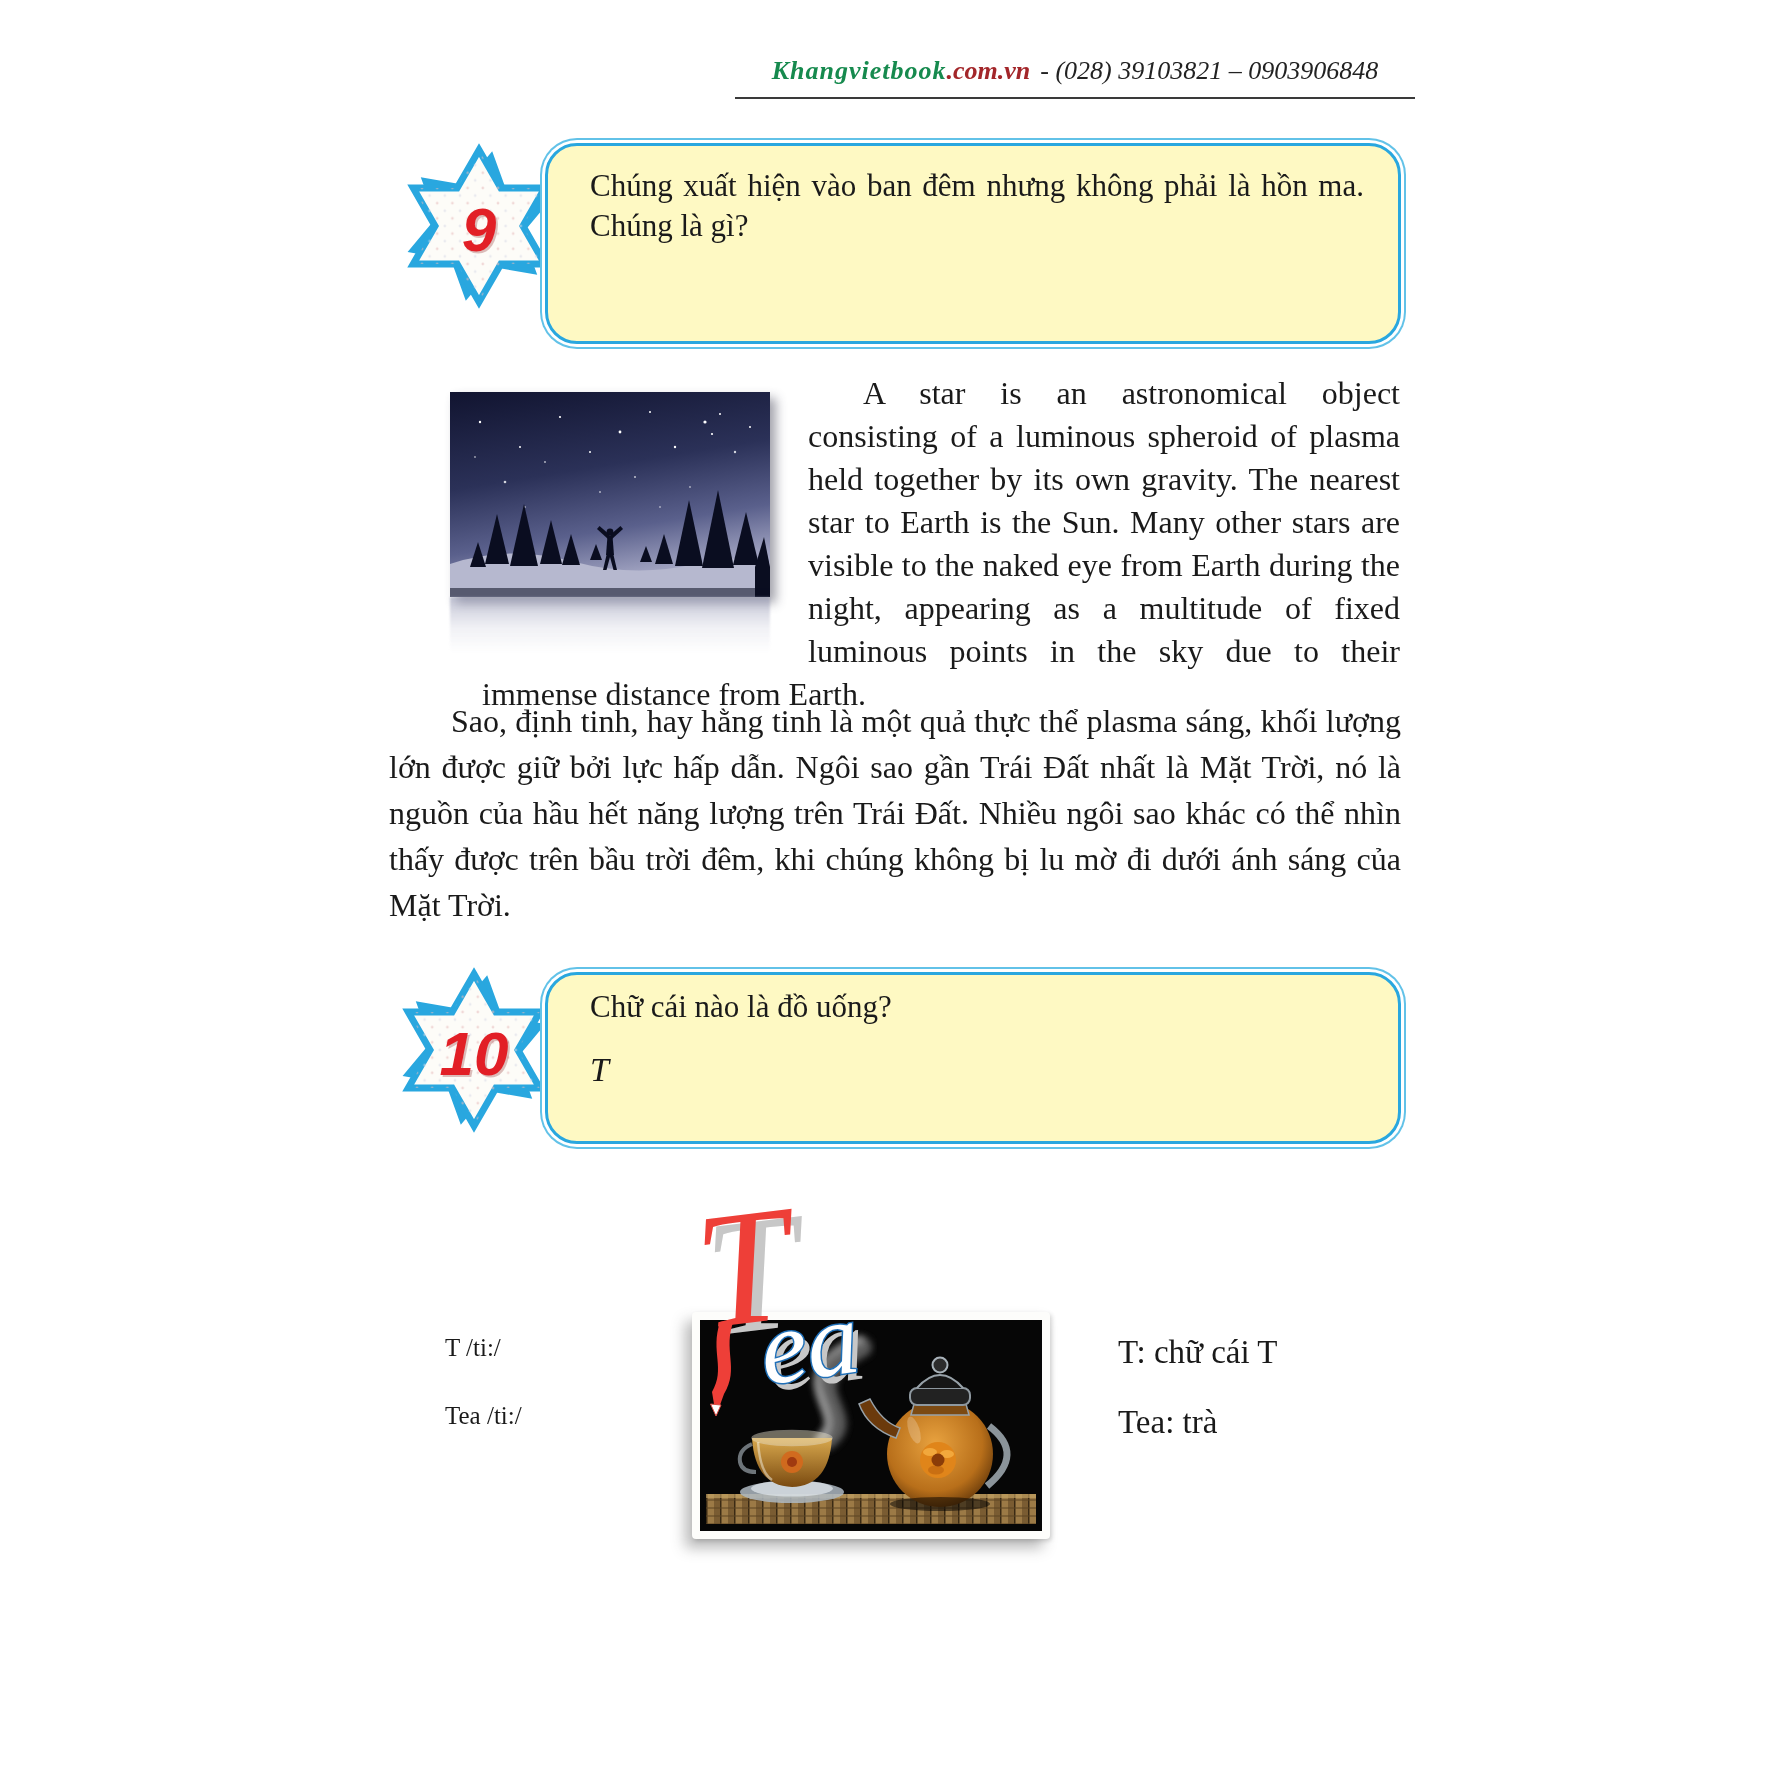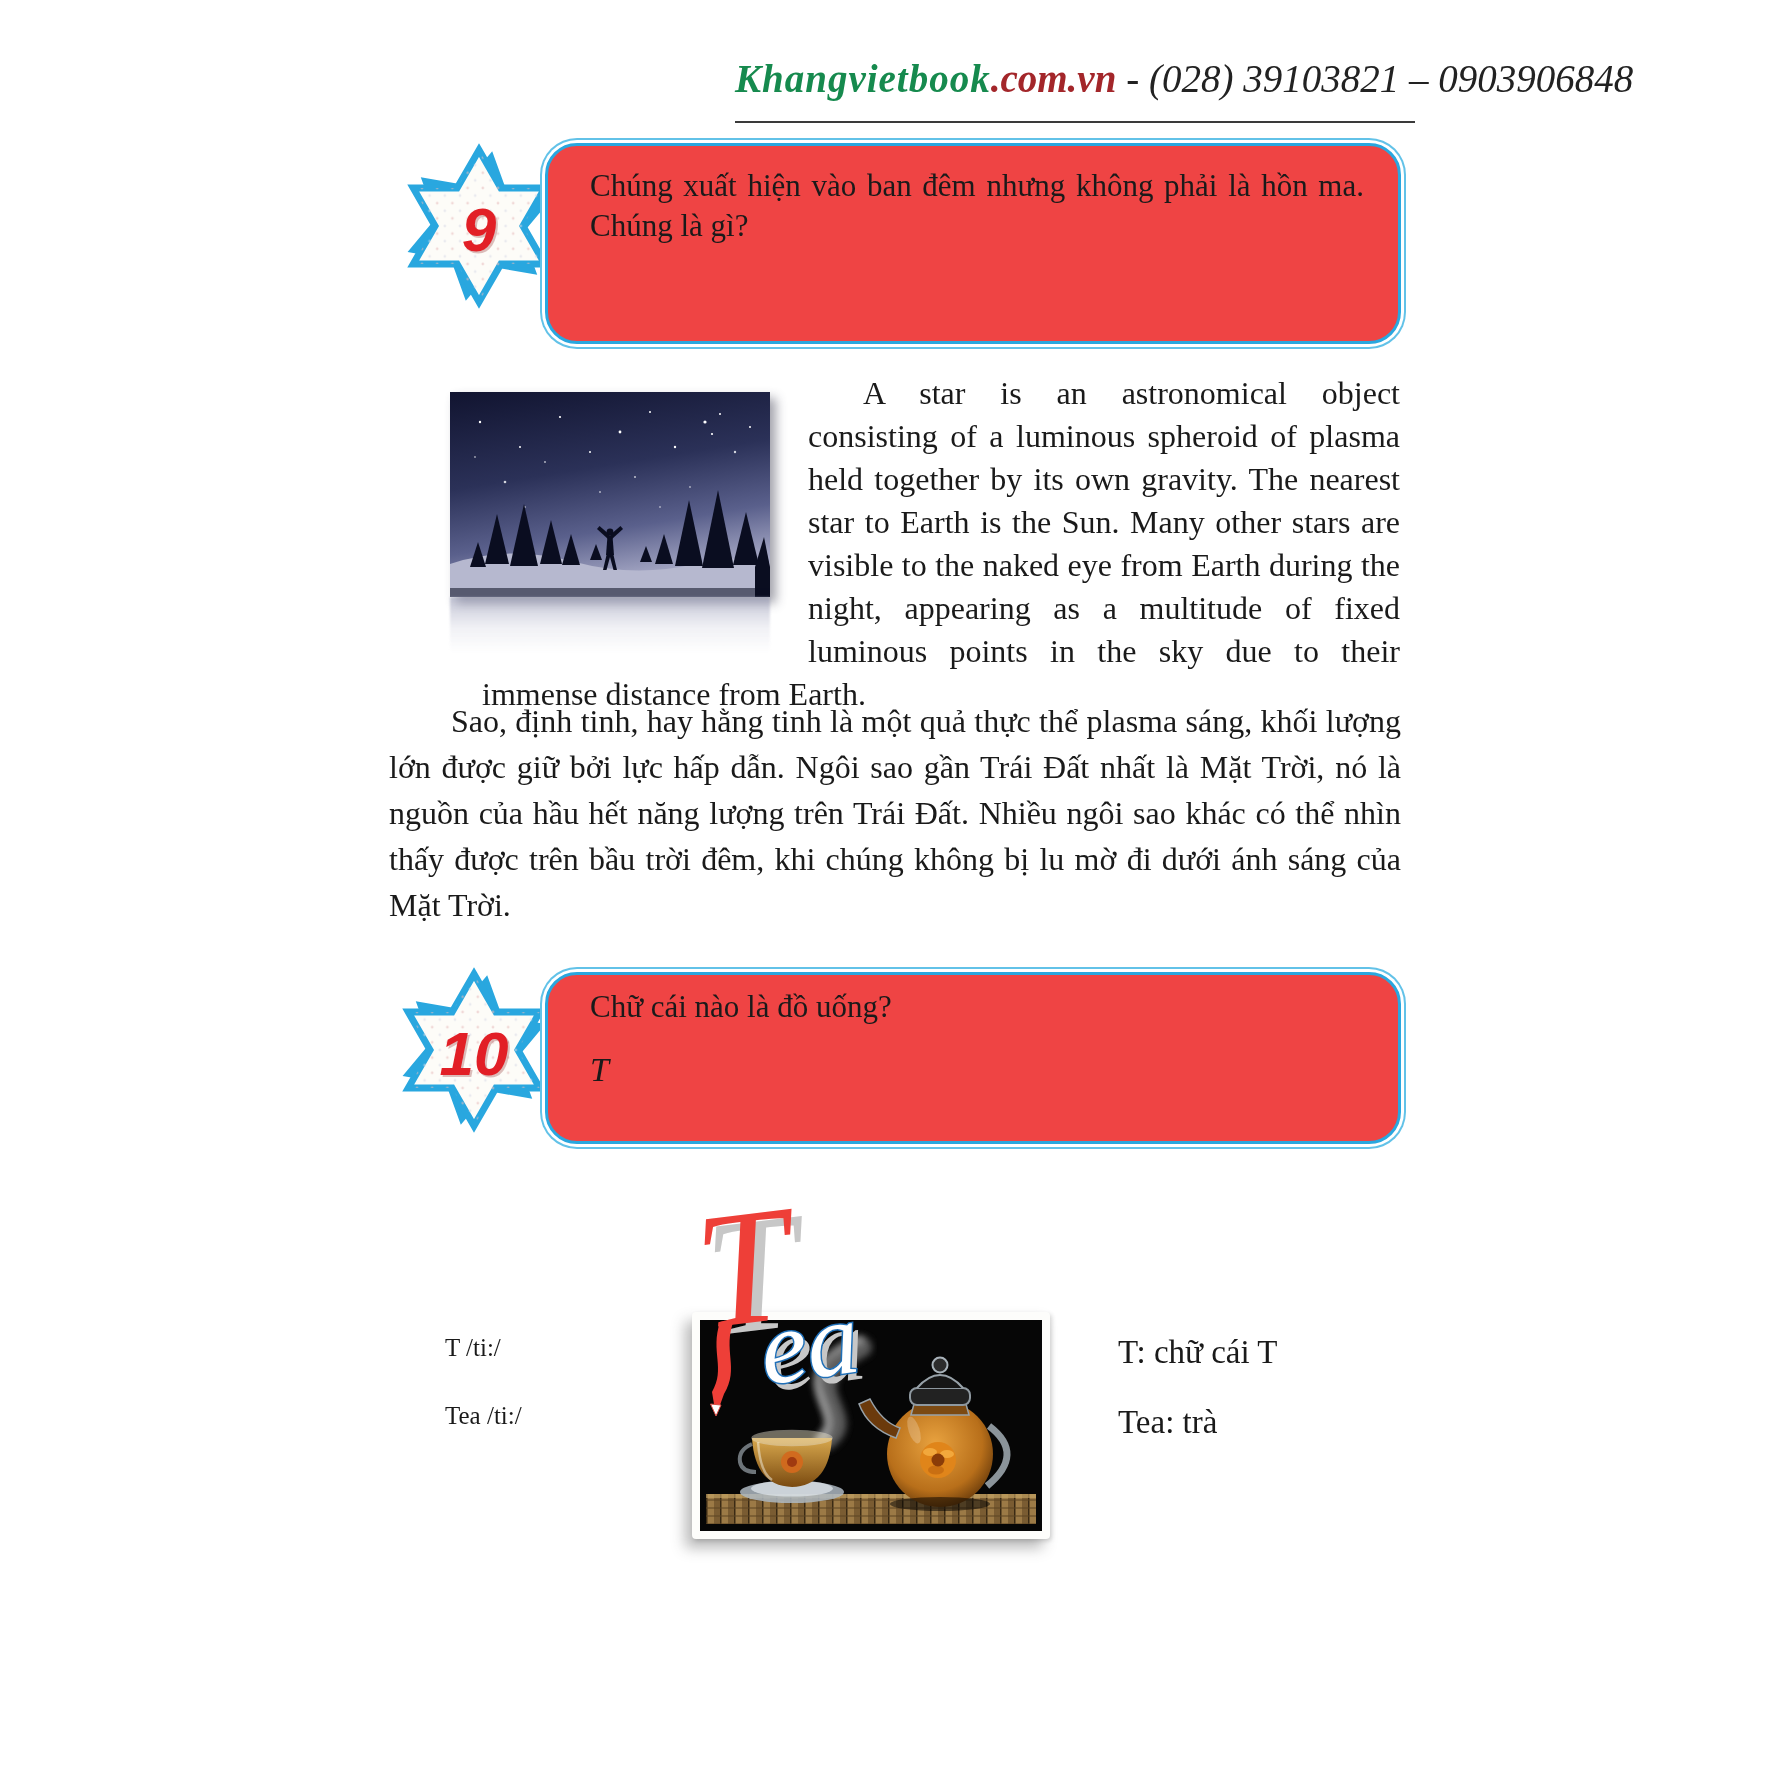--- a/index.html
+++ b/index.html
@@ -5,40 +5,40 @@
   * { margin:0; padding:0; box-sizing:border-box; }
   html,body { background:#ffffff; }
   .page {
     position:relative; width:1790px; height:1790px; background:#ffffff;
     font-family:"Liberation Serif","DejaVu Serif",serif; color:#1a1a1a; overflow:hidden;
   }
 
   
   .header {
     position:absolute; top:56px; left:735px; width:680px; text-align:center;
-    border-bottom:2.5px solid #3a3a3a; padding-bottom:20px;
-    font-style:italic; font-size:39px; white-space:nowrap;
+    border-bottom:2.5px solid #3a3a3a; padding-bottom:11px;
+    font-style:italic; font-size:26px; white-space:nowrap;
   }
   .hdr-green { color:#168a4e; font-weight:bold; letter-spacing:1px; }
   .hdr-red   { color:#a3262a; font-weight:bold; }
   .hdr-rest  { color:#222; margin-left:10px; }
 
   
   .star-badge { position:absolute; width:152px; height:176px; }
   .star-badge svg { position:absolute; inset:0; width:100%; height:100%; }
   .star-num {
     position:absolute; inset:0; display:flex; align-items:center; justify-content:center;
     font-family:"Liberation Sans","DejaVu Sans",sans-serif;
     font-weight:bold; font-style:italic; font-size:62px; color:#e21f26;
     text-shadow:2px 2px 0 rgba(120,0,0,.25); padding-top:6px;
   }
 
   
   .qbox {
-    position:absolute; left:545px; width:856px; background:#ef4444;
+    position:absolute; left:545px; width:856px; background:#fef9c3;
     border:3.5px solid #29a7df; border-radius:32px;
     box-shadow:0 0 0 3px #ffffff, 0 0 0 5px #62c2e8;
     padding:20px 34px 14px 42px;
   }
   .qline { font-size:31px; line-height:40px; text-align:justify; }
   .qline.just { text-align-last:justify; }
   .q-answer { font-weight:bold; font-style:italic; font-size:31px; margin-top:16px; }
 
   
   .article-en { position:absolute; left:450px; top:372px; width:950px; }

